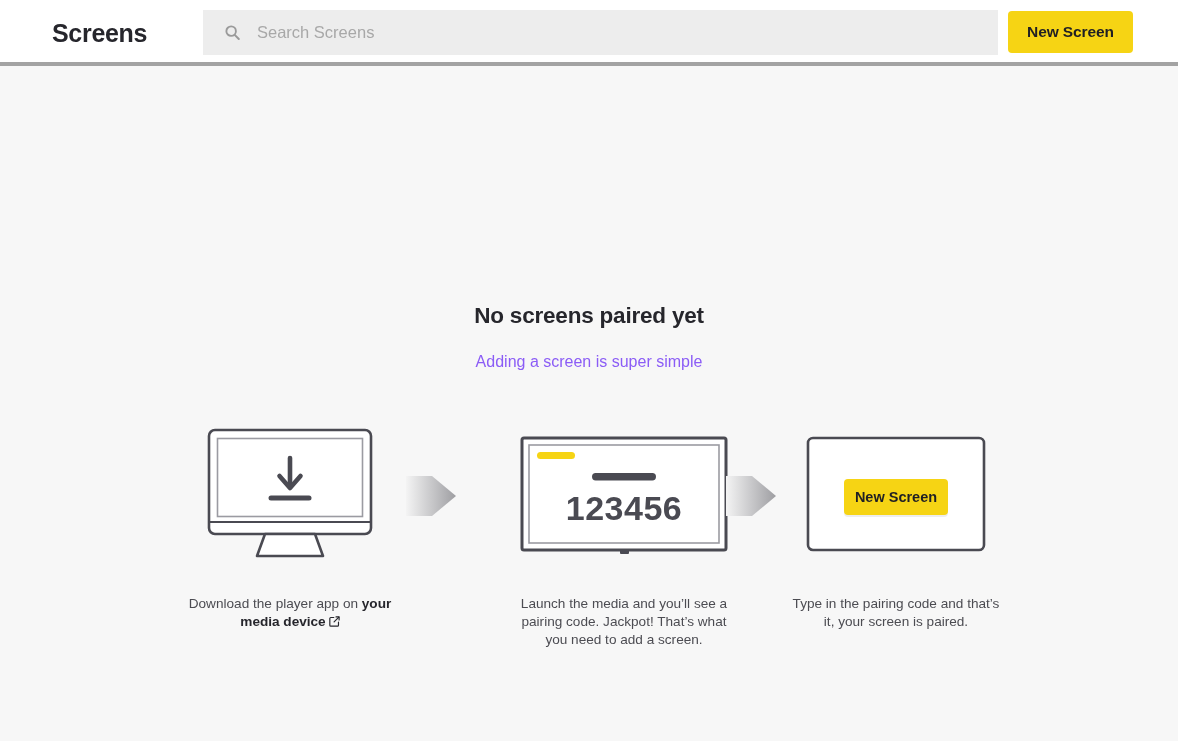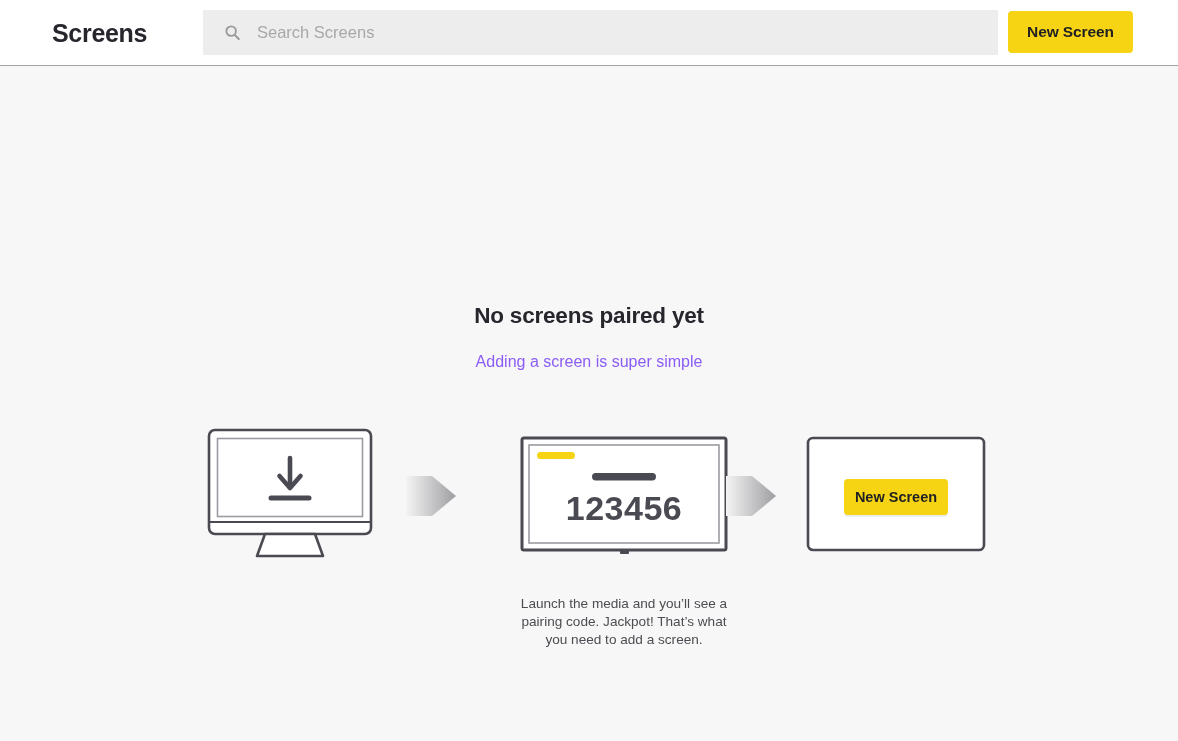--- a/index.html
+++ b/index.html
@@ -14,21 +14,21 @@
     font-family: "Liberation Sans", sans-serif;
     overflow: hidden;
     color: #33343a;
   }
 
   
   .app-header {
     position: relative;
     height: 66px;
     background: #ffffff;
-    border-bottom: 1px solid #a3a3a3;
+    border-bottom: 4px solid #a3a3a3;
     display: flex;
     align-items: center;
   }
   .brand-title {
     position: absolute;
     left: 52px;
     top: 17px;
     font-size: 25px;
     font-weight: bold;
     letter-spacing: -0.3px;
@@ -216,20 +216,27 @@
 
           <rect x="10.5" y="10.5" width="145" height="78" fill="#ffffff" stroke="#9b9ba2" stroke-width="1.6"></rect>
 
           <line x1="3" y1="94" x2="163" y2="94" stroke="#4a4a52" stroke-width="2"></line>
 
           <path d="M58 106 L50 128 L116 128 L108 106 Z" fill="#ffffff" stroke="#4a4a52" stroke-width="2.6" stroke-linejoin="round"></path>
 
           <line x1="83" y1="30" x2="83" y2="57" stroke="#4a4a52" stroke-width="4.6" stroke-linecap="round"></line>
           <path d="M72.5 48 L83 60 L93.5 48" fill="none" stroke="#4a4a52" stroke-width="4.6" stroke-linecap="round" stroke-linejoin="round"></path>
           <line x1="64" y1="70" x2="102" y2="70" stroke="#4a4a52" stroke-width="5" stroke-linecap="round"></line>
+        </svg>
+      </div>
+      <div class="step-caption">
+        <span>Download the player app on </span><a class="link" href="#">your media device</a><svg class="ext-link-icon" viewBox="0 0 16 16" fill="none" aria-hidden="true">
+          <path d="M7 2.2H2.6A1.4 1.4 0 0 0 1.2 3.6v9.8a1.4 1.4 0 0 0 1.4 1.4h9.8a1.4 1.4 0 0 0 1.4-1.4V9" stroke="currentColor" stroke-width="1.7" stroke-linecap="round" stroke-linejoin="round"></path>
+          <path d="M10.2 1.3h4.5v4.5" stroke="currentColor" stroke-width="1.7" stroke-linecap="round" stroke-linejoin="round"></path>
+          <line x1="14.3" y1="1.7" x2="7.4" y2="8.6" stroke="currentColor" stroke-width="1.7" stroke-linecap="round"></line>
         </svg>
       </div>
     </div>
 
     <div class="step-arrow arrow-1">
       <svg width="50" height="48" viewBox="0 0 50 48">
         <defs>
           <linearGradient id="arrowGrad1" x1="0" y1="0" x2="1" y2="0">
             <stop offset="0%" stop-color="#f4f4f4"></stop>
             <stop offset="100%" stop-color="#9e9ea2"></stop>
@@ -273,16 +280,17 @@
 
     <div class="step step-3">
       <div class="step-art">
         <svg width="180" height="132" viewBox="0 0 180 132" fill="none">
           <rect x="2" y="10" width="176" height="112" rx="5" fill="#ffffff" stroke="#4a4a52" stroke-width="2.6"></rect>
           <rect x="50" y="51" width="104" height="36" rx="4" fill="#00000012" transform="translate(-12,2)"></rect>
           <rect x="38" y="51" width="104" height="36" rx="4" fill="#f6d414"></rect>
           <text class="newscreen-art-text" x="90" y="74" text-anchor="middle">New Screen</text>
         </svg>
       </div>
+      <div class="step-caption">Type in the pairing code and that’s it, your screen is paired.</div>
     </div>
 
   </div>
 </main>
 
 </body></html>

